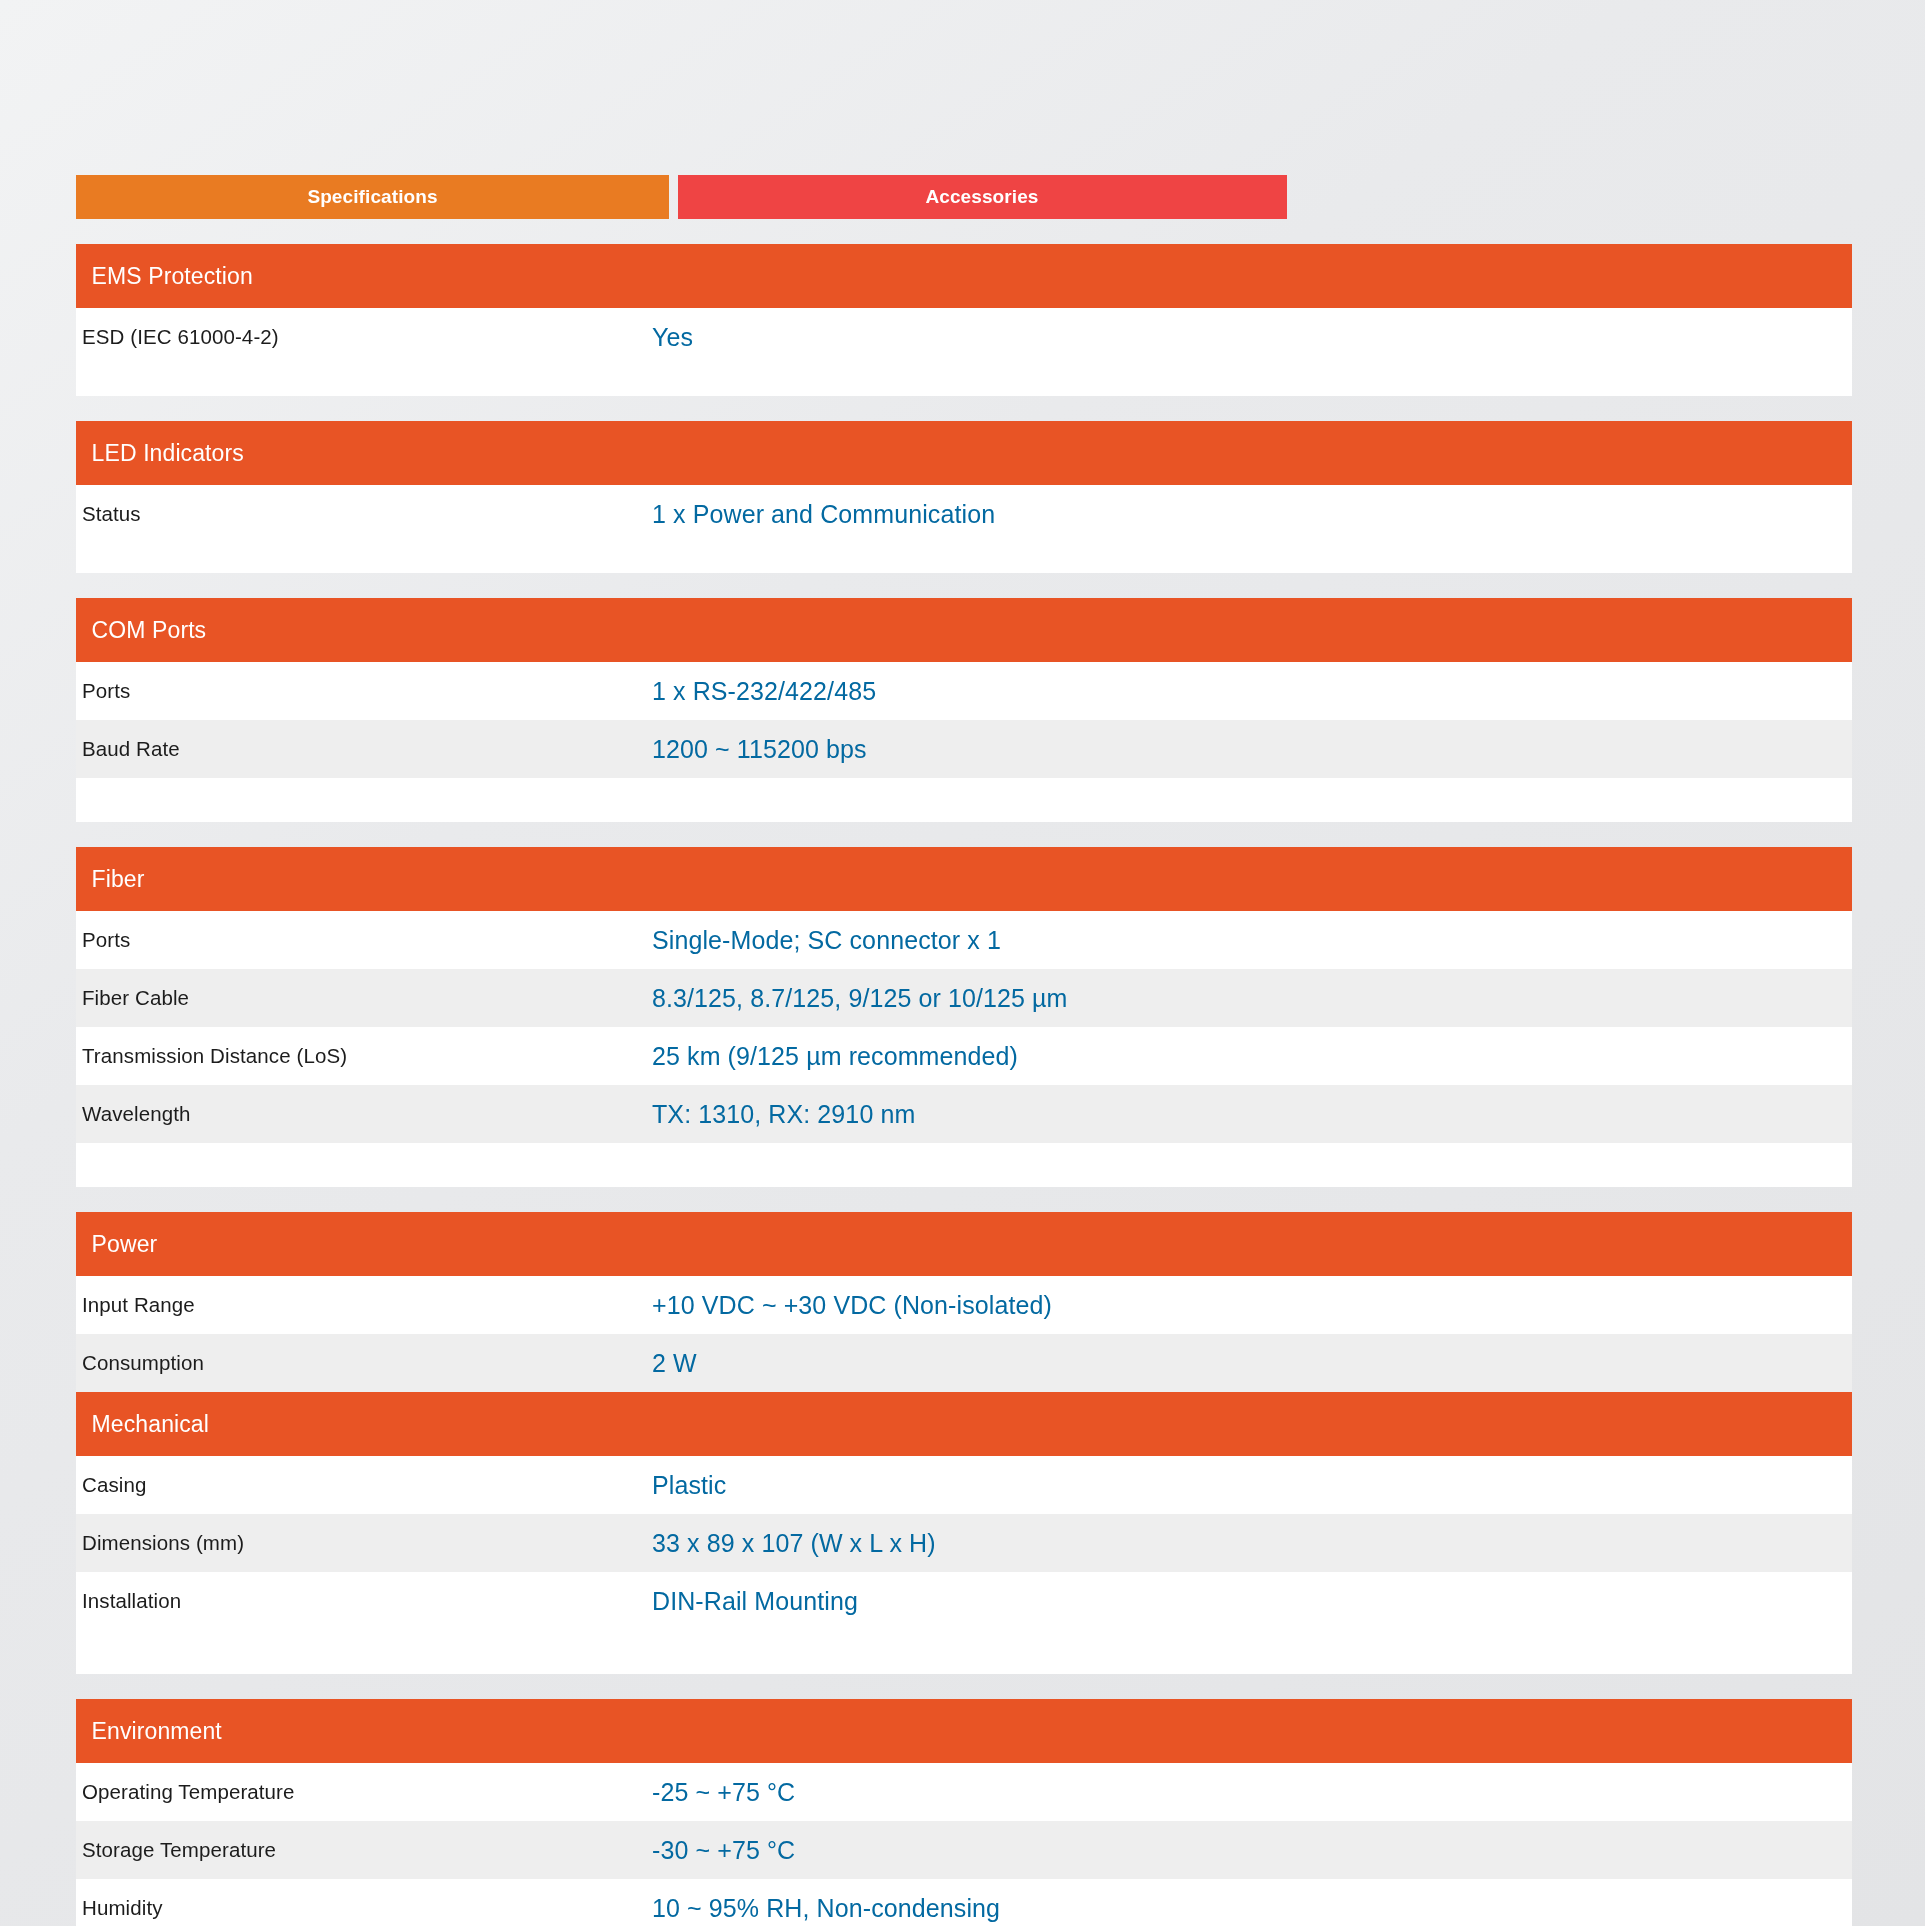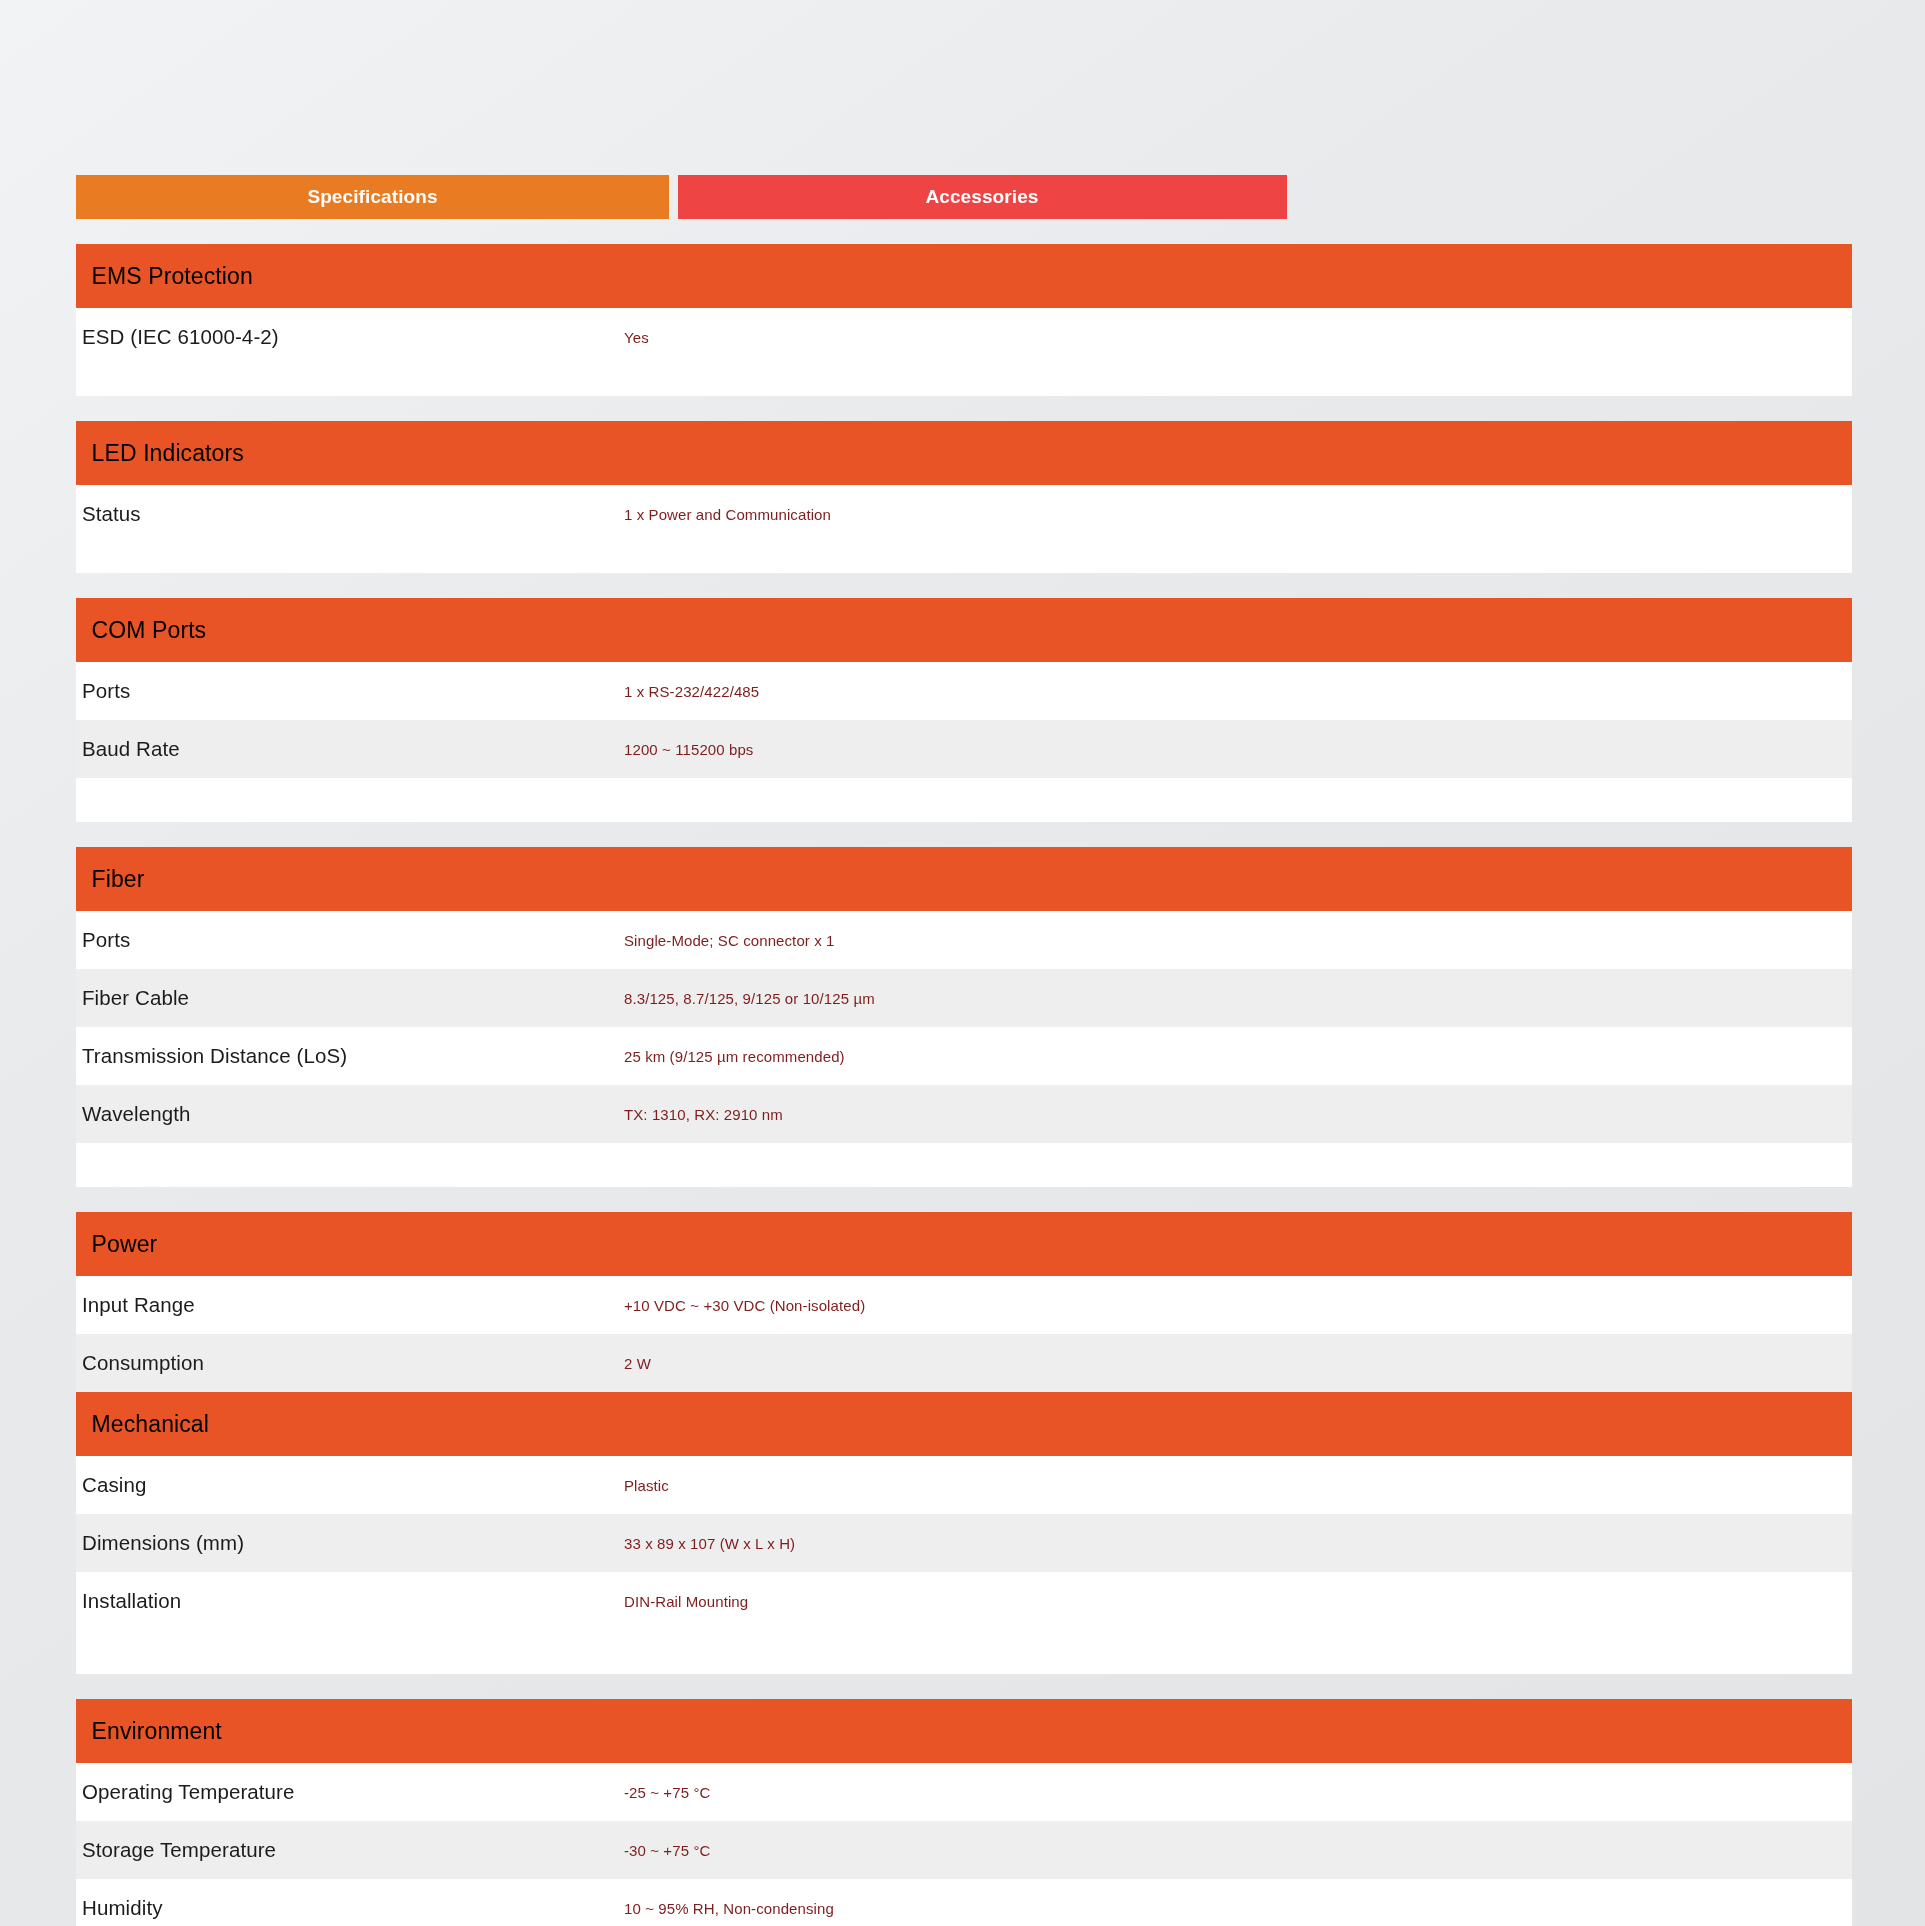--- a/index.html
+++ b/index.html
@@ -60,21 +60,21 @@
   }
 
   .section-header {
     background: #e85425;
     height: 64px;
     display: flex;
     align-items: center;
     padding-left: 15.6px;
     box-sizing: border-box;
     font-size: 23px;
-    color: #000000;
+    color: #ffffff;
     letter-spacing: 0.1px;
   }
 
   .rows { background: #ffffff; }
 
   .row {
     display: flex;
     align-items: center;
     height: 58px;
     box-sizing: border-box;
@@ -84,23 +84,24 @@
   .row.alt { background: #eeeeee; }
 
   .row-label {
     width: 542px;
     flex: 0 0 542px;
     font-size: 20.5px;
     color: #1c1c1c;
     letter-spacing: 0.1px;
   }
   .row-value {
-    font-size: 15px;
-    color: #7f1d1d;
-    letter-spacing: 0.1px;
+    font-size: 25px;
+    color: #0369a1;
+    letter-spacing: 0.1px;
+    margin-left: 28px;
   }
 
   
   .row-filler {
     background: #ffffff;
     height: 30px;
   }
   .row-filler.tall { height: 44px; }
 
   

